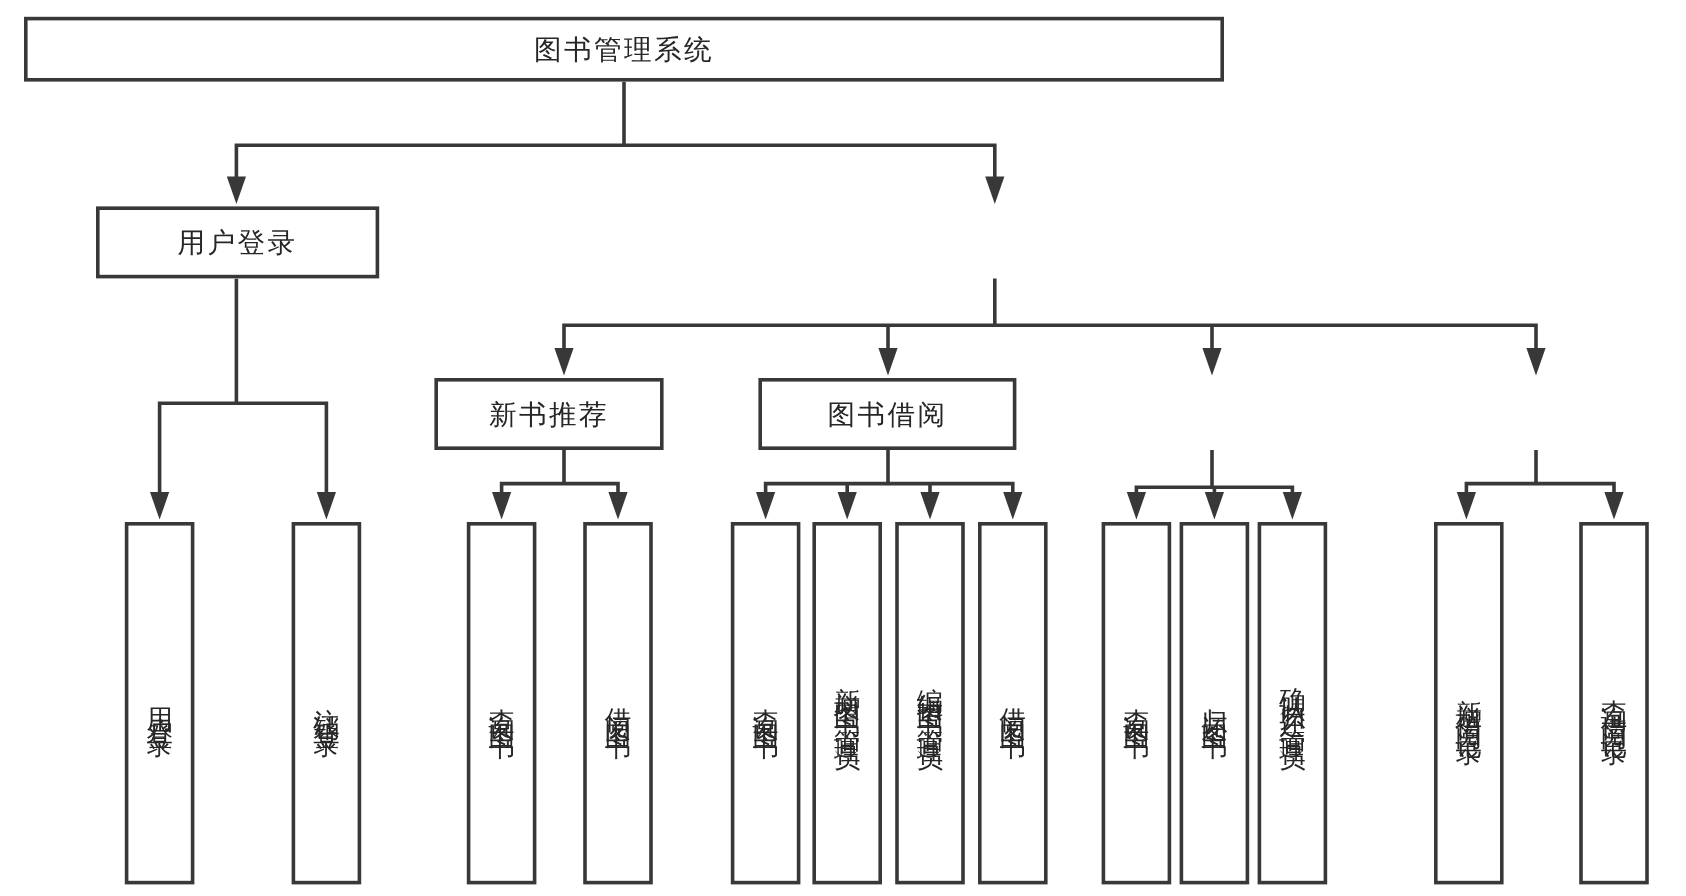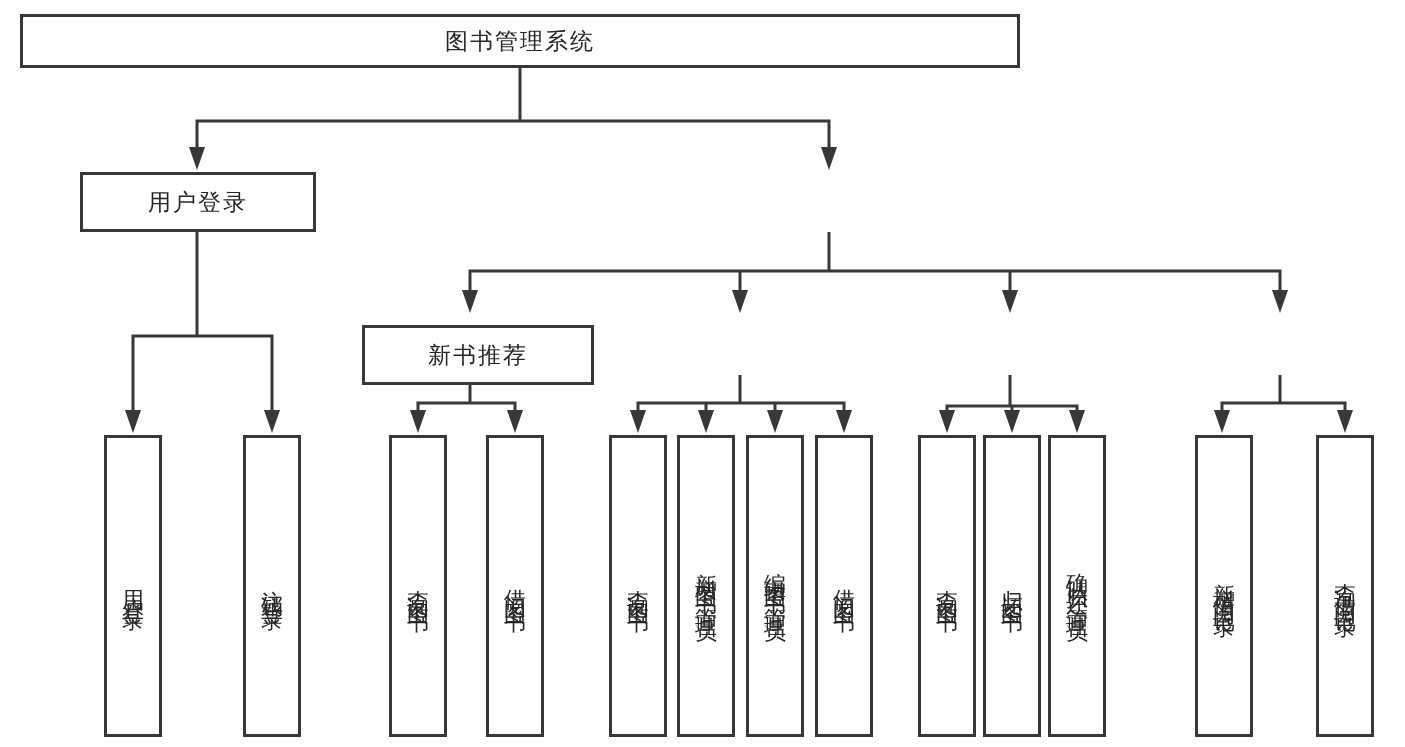--- a/index.html
+++ b/index.html
@@ -66,21 +66,22 @@
       <polygon points="1069,410 1085,410 1077,433"></polygon>
       <polygon points="1214,410 1230,410 1222,433"></polygon>
       <polygon points="1337,410 1353,410 1345,433"></polygon>
     </g>
   </svg>
 
   <div class="box h" style="left:20px; top:14px; width:1000px; height:54px;">图书管理系统</div>
 
   <div class="box h" style="left:80px; top:172px; width:236px; height:60px;">用户登录</div>
 
-  <div class="box h" style="left:362px; top:325px; width:232px; height:60px;">新书推荐</div>
+  <div class="box h" style="left:362px; top:315px; width:191px; height:60px;">新书推荐</div>
+  <div class="box h" style="left:632px; top:315px; width:215px; height:60px;">图书借阅</div>
 
   <div class="box v" style="left:104px;">用户登录</div>
   <div class="box v" style="left:243px;">注销登录</div>
 
   <div class="box v" style="left:389px;">查询图书</div>
   <div class="box v" style="left:486px;">借阅图书</div>
 
   <div class="box v" style="left:609px;">查询图书</div>
   <div class="box v" style="left:677px;">新增图书（管理员）</div>
   <div class="box v" style="left:746px;">编辑图书（管理员）</div>

